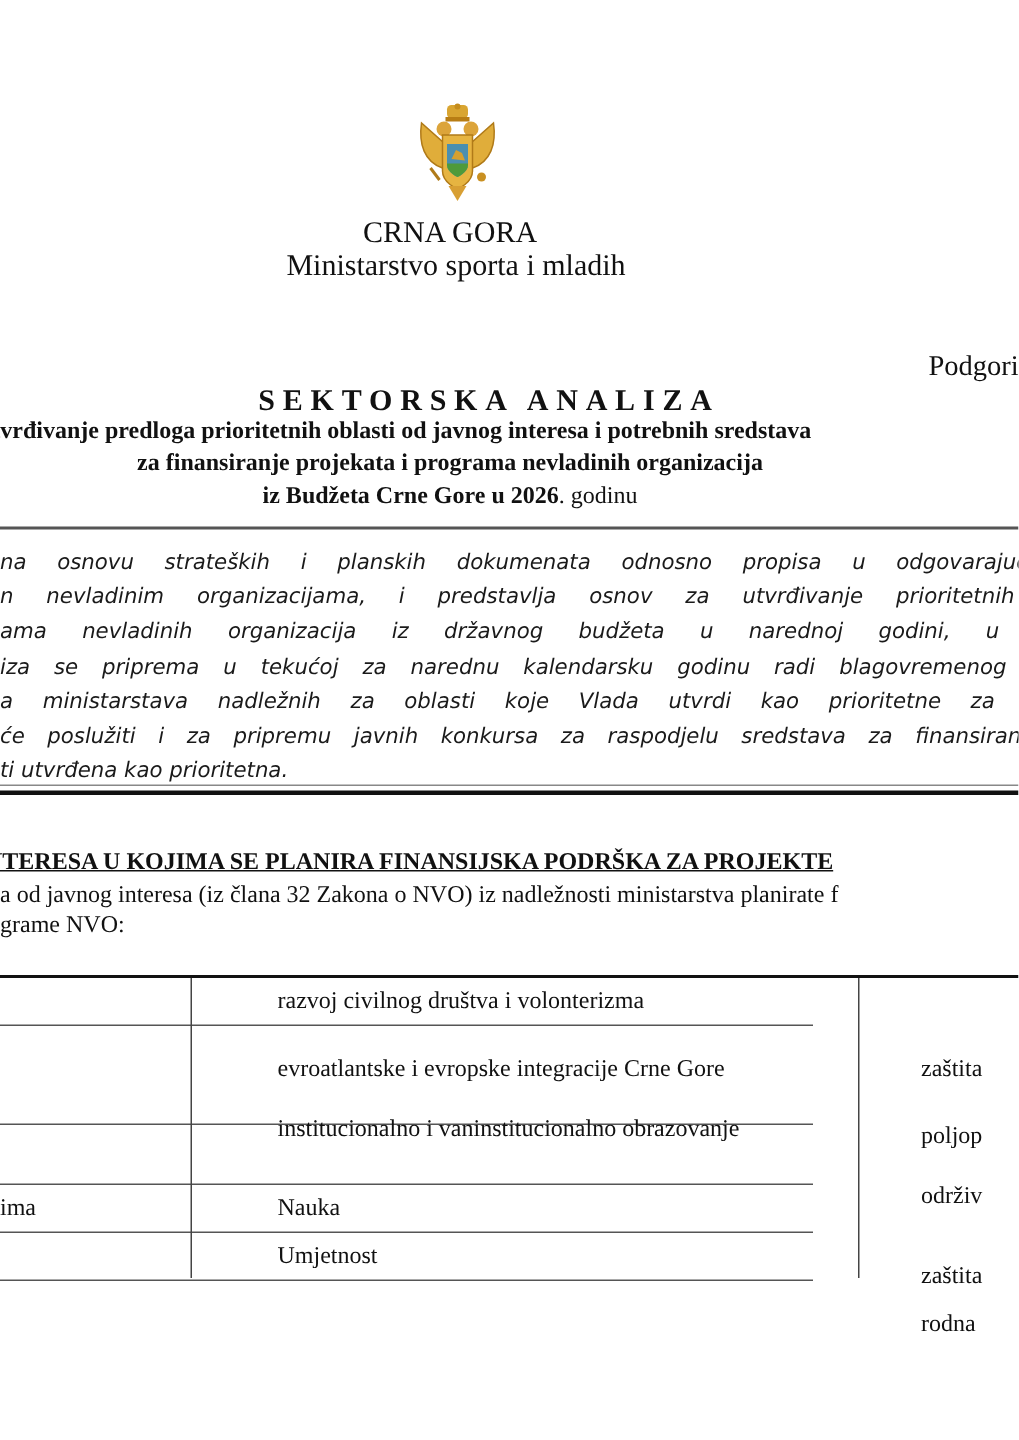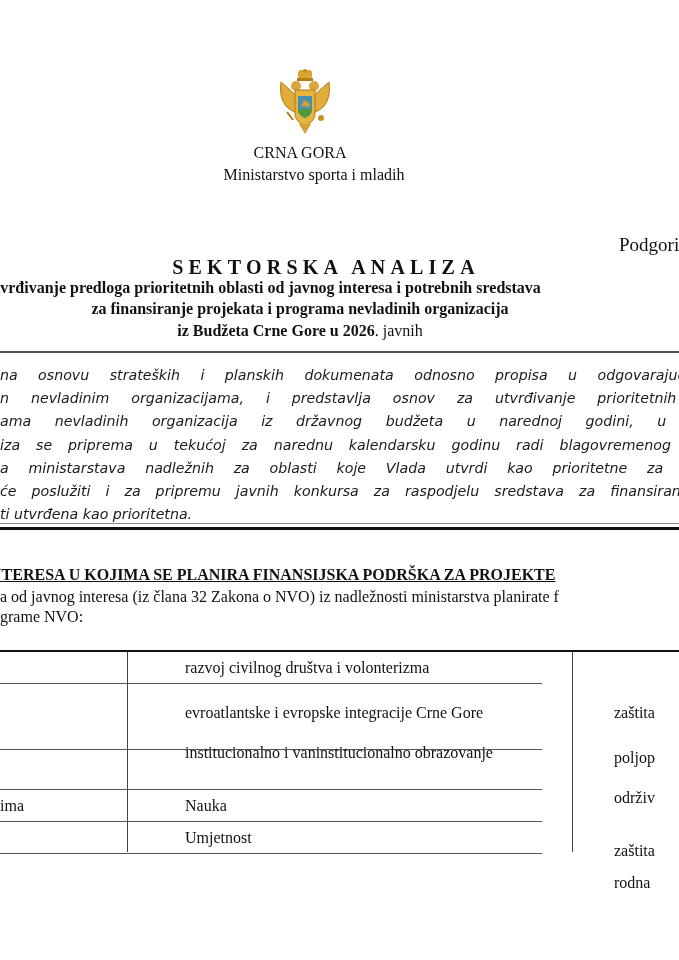--- a/index.html
+++ b/index.html
@@ -24,24 +24,24 @@
       top: 68px;
       width: 56px;
       height: 70px;
     }
 
     .center-line {
       position: absolute;
       left: 0;
       width: 600px;
       text-align: center;
-      font-size: 16px;
+      font-size: 20px;
     }
     .crna-gora { top: 144px; left: 0; width: 600px; }
-    .ministry { top: 166px; left: 14px; width: 600px; }
+    .ministry { top: 166px; left: 4px; width: 600px; }
 
     .podgorica {
       left: 619px;
       top: 234px;
       font-size: 19px;
     }
 
     .title {
       left: 0;
       width: 652px;
@@ -176,21 +176,21 @@
 </div>
 
 <div class="abs center-line crna-gora">CRNA GORA</div>
 <div class="abs center-line ministry">Ministarstvo sporta i mladih</div>
 
 <div class="abs podgorica">Podgori</div>
 
 <div class="abs title">SEKTORSKA ANALIZA</div>
 <div class="abs subtitle sub1">utvrđivanje predloga prioritetnih oblasti od javnog interesa i potrebnih sredstava</div>
 <div class="abs subtitle sub2">za finansiranje projekata i programa nevladinih organizacija</div>
-<div class="abs subtitle sub3"><span>iz Budžeta Crne Gore u 2026</span><span class="normal">. javnih</span></div>
+<div class="abs subtitle sub3"><span>iz Budžeta Crne Gore u 2026</span><span class="normal">. godinu</span></div>
 
 <div class="intro-top-rule"></div>
 <div class="intro-text">
   <span class="ln" style="width:736px"> na osnovu strateških i planskih dokumenata odnosno propisa u odgovarajućoj ob</span>
   <span class="ln" style="width:736px">n nevladinim organizacijama, i predstavlja osnov za utvrđivanje prioritetnih oblas</span>
   <span class="ln" style="width:736px">ama nevladinih organizacija iz državnog budžeta u narednoj godini, u skladu</span>
   <span class="ln" style="width:736px">iza se priprema u tekućoj za narednu kalendarsku godinu radi blagovremenog planira</span>
   <span class="ln" style="width:736px">a ministarstava nadležnih za oblasti koje Vlada utvrdi kao prioritetne za finansir</span>
   <span class="ln" style="width:736px"> će poslužiti i za pripremu javnih konkursa za raspodjelu sredstava za finansiranje proj</span>
   <span class="ln last">ti utvrđena kao prioritetna.</span>

